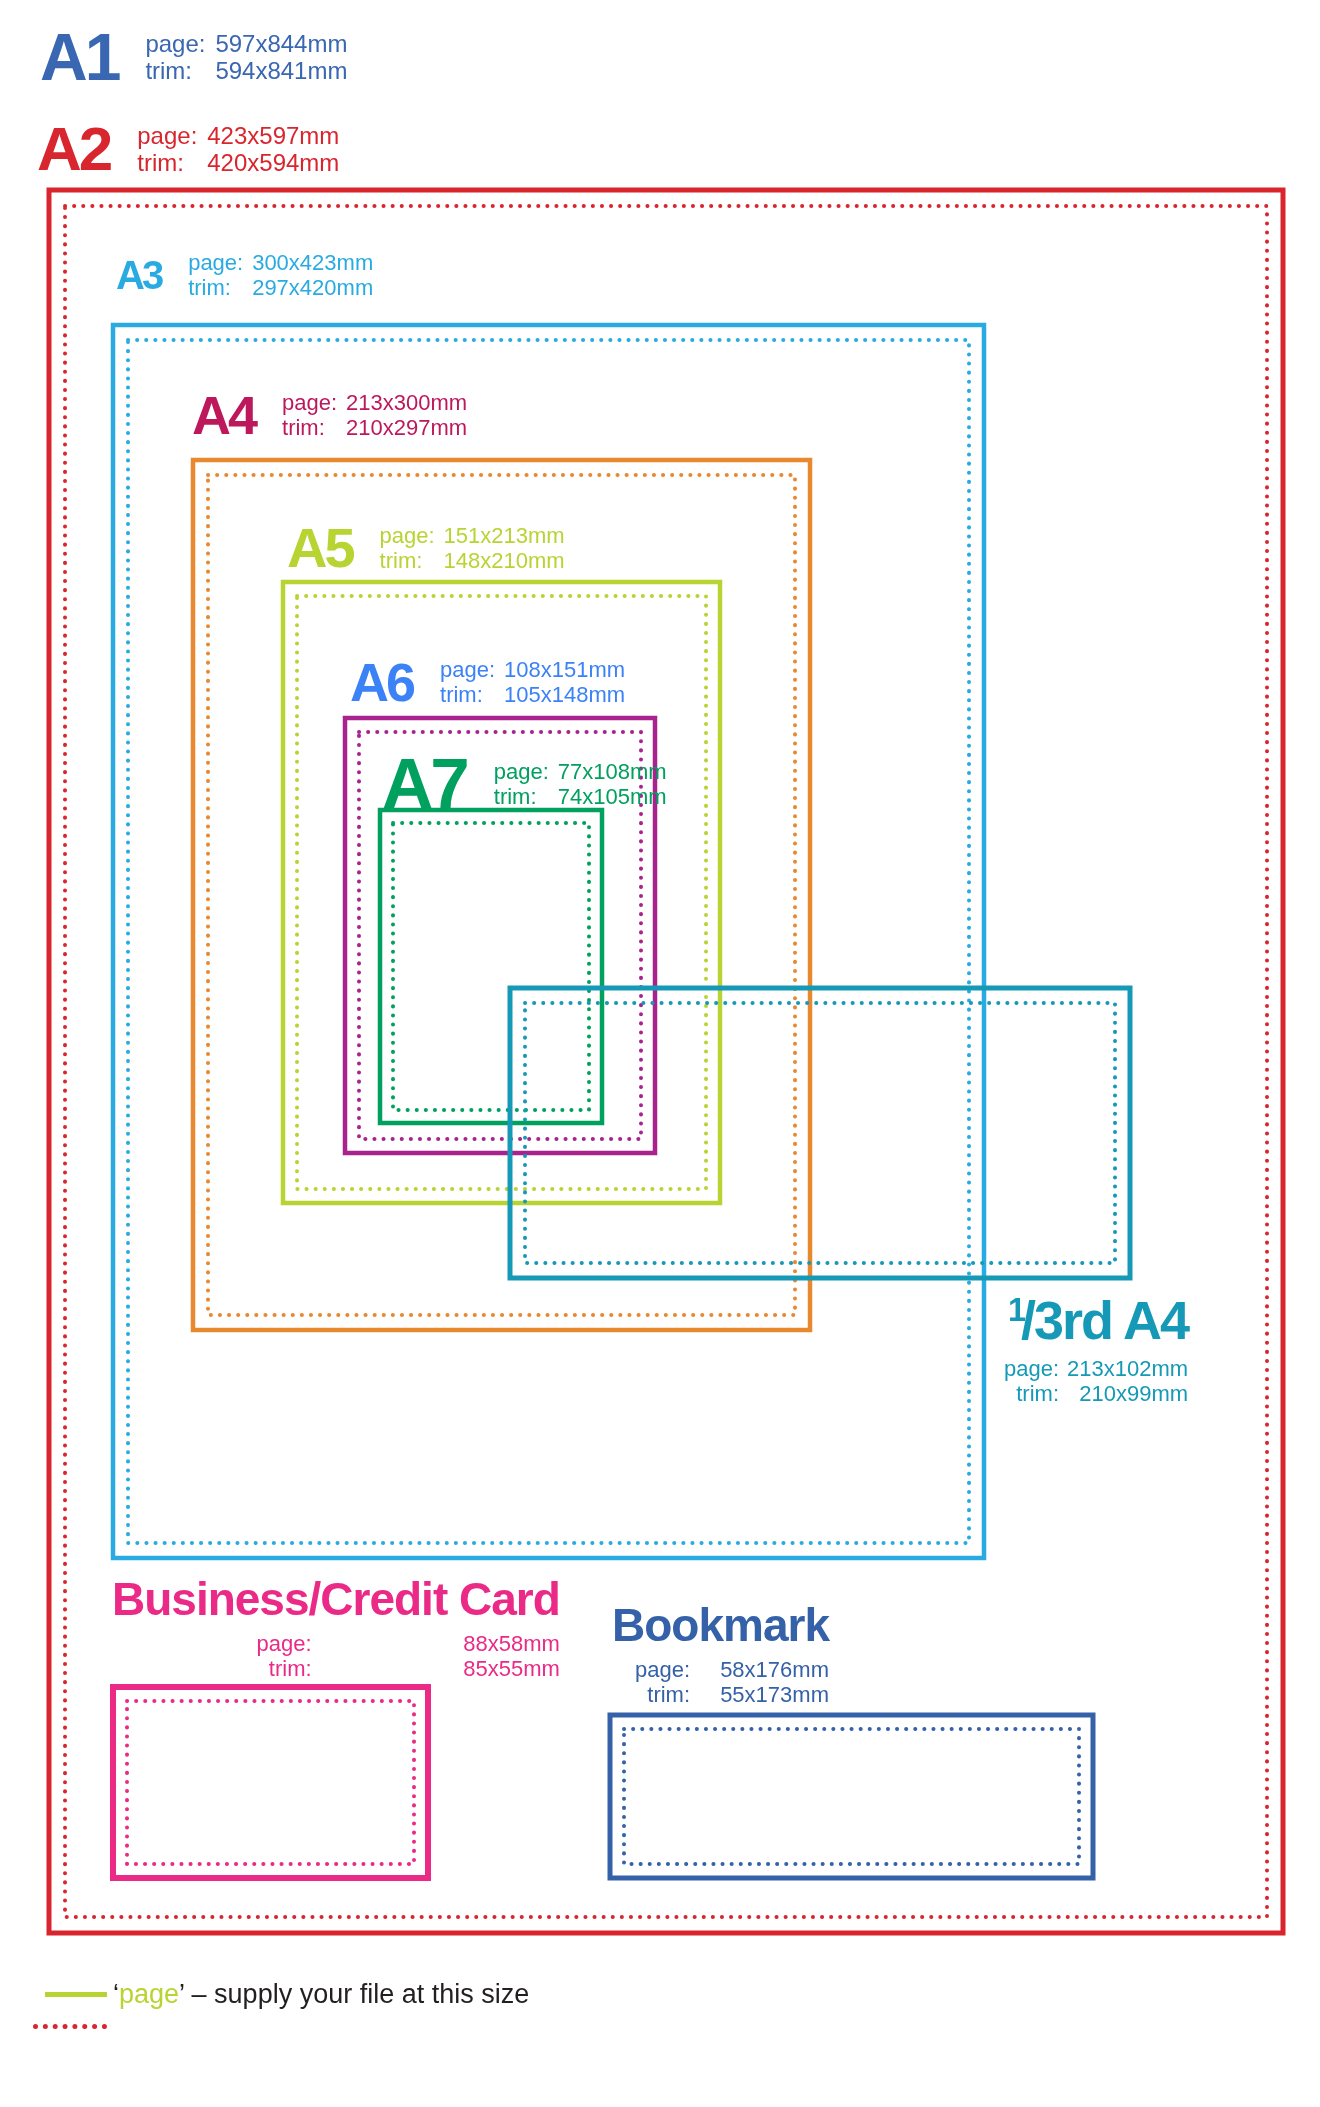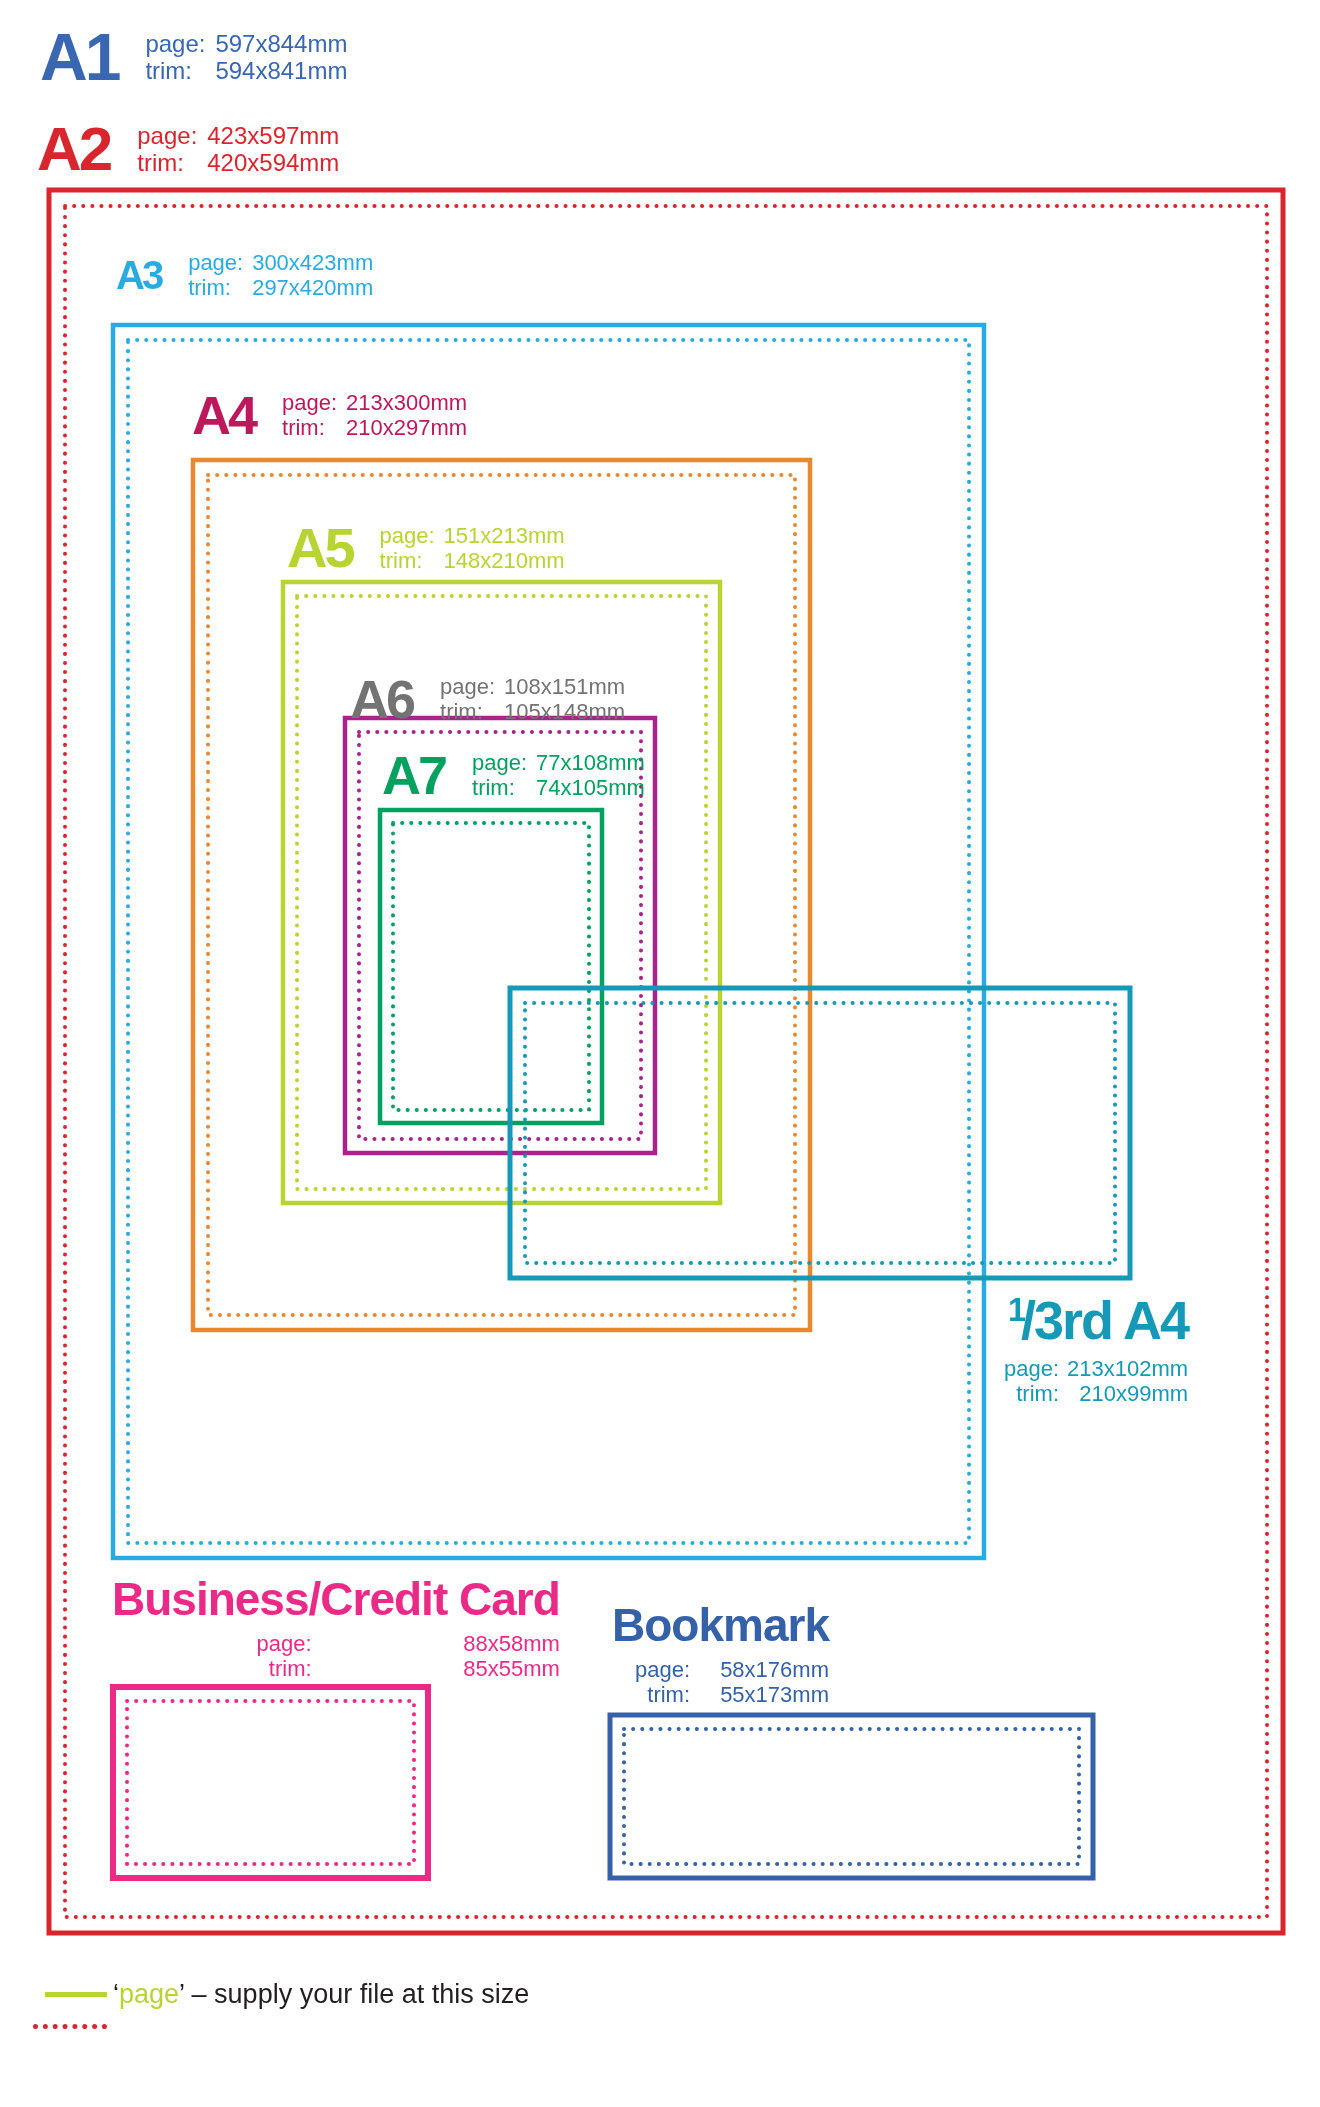--- a/index.html
+++ b/index.html
@@ -20,21 +20,21 @@
   .lines .w{min-width:56px;}
   .lines.lg{font-size:24px;line-height:27px;}
   .lines.lg .w{min-width:62px;}
 
   .lbl-a1{left:40px;top:24px}   .lbl-a1 .big{font-size:66px}
   .lbl-a2{left:37px;top:118px}  .lbl-a2 .big{font-size:62px}
   .lbl-a3{left:116px;top:250px} .lbl-a3 .big{font-size:40px}
   .lbl-a4{left:192px;top:388px} .lbl-a4 .big{font-size:54px}
   .lbl-a5{left:287px;top:520px} .lbl-a5 .big{font-size:56px}
   .lbl-a6{left:350px;top:655px} .lbl-a6 .big{font-size:54px}
-  .lbl-a7{left:382px;top:748px} .lbl-a7 .big{font-size:54px}
+  .lbl-a7{left:382px;top:748px} .lbl-a7 .big{font-size:71px}
 
   
   .lbl2{position:absolute;display:block;text-align:right;}
   .lbl2 .title{font-weight:bold;line-height:1;letter-spacing:-1px;}
   .lbl2 .lines{margin-top:9px;}
   .lbl-third{left:1003px;top:1293px}
   .lbl-third .title{font-size:54px;letter-spacing:-2px;}
   .lbl-third .sup{font-size:0.6em;vertical-align:0.55em;margin-right:-3px;}
   .lbl-business{left:112px;top:1576px}
   .lbl-business .title{font-size:46px;}
@@ -119,21 +119,21 @@
   <div class="lbl lbl-a5" style="color: rgb(184, 212, 51);">
     <span class="big">A5</span>
     <span class="lines">
       <span class="w">page:</span>
       <span class="v">151x213mm</span>
       <span class="w">trim:</span>
       <span class="v">148x210mm</span>
     </span>
   </div>
 
-  <div class="lbl lbl-a6" style="color: #737373; margin-top: 17px;">
+  <div class="lbl lbl-a6" style="color: #3b82f6;">
     <span class="big">A6</span>
     <span class="lines">
       <span class="w">page:</span>
       <span class="v">108x151mm</span>
       <span class="w">trim:</span>
       <span class="v">105x148mm</span>
     </span>
   </div>
 
   <div class="lbl lbl-a7" style="color: rgb(0, 160, 95);">

